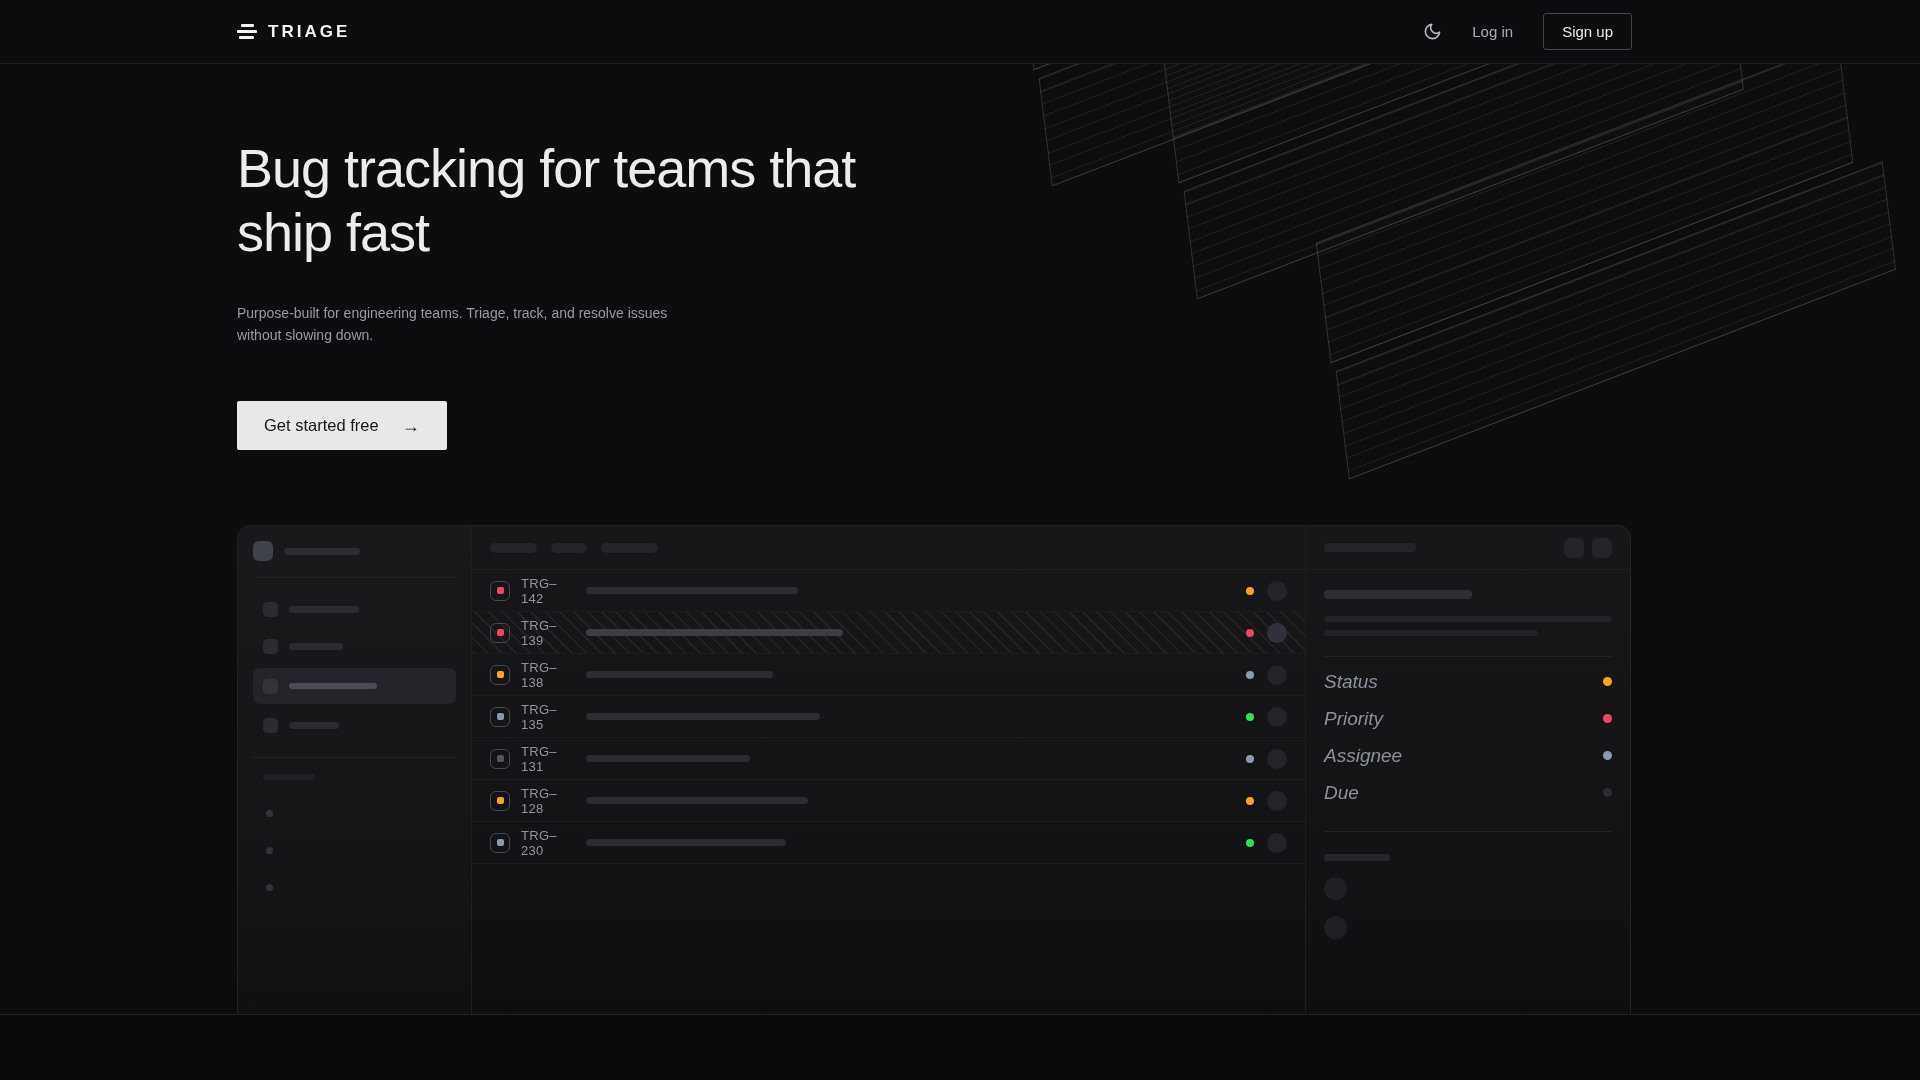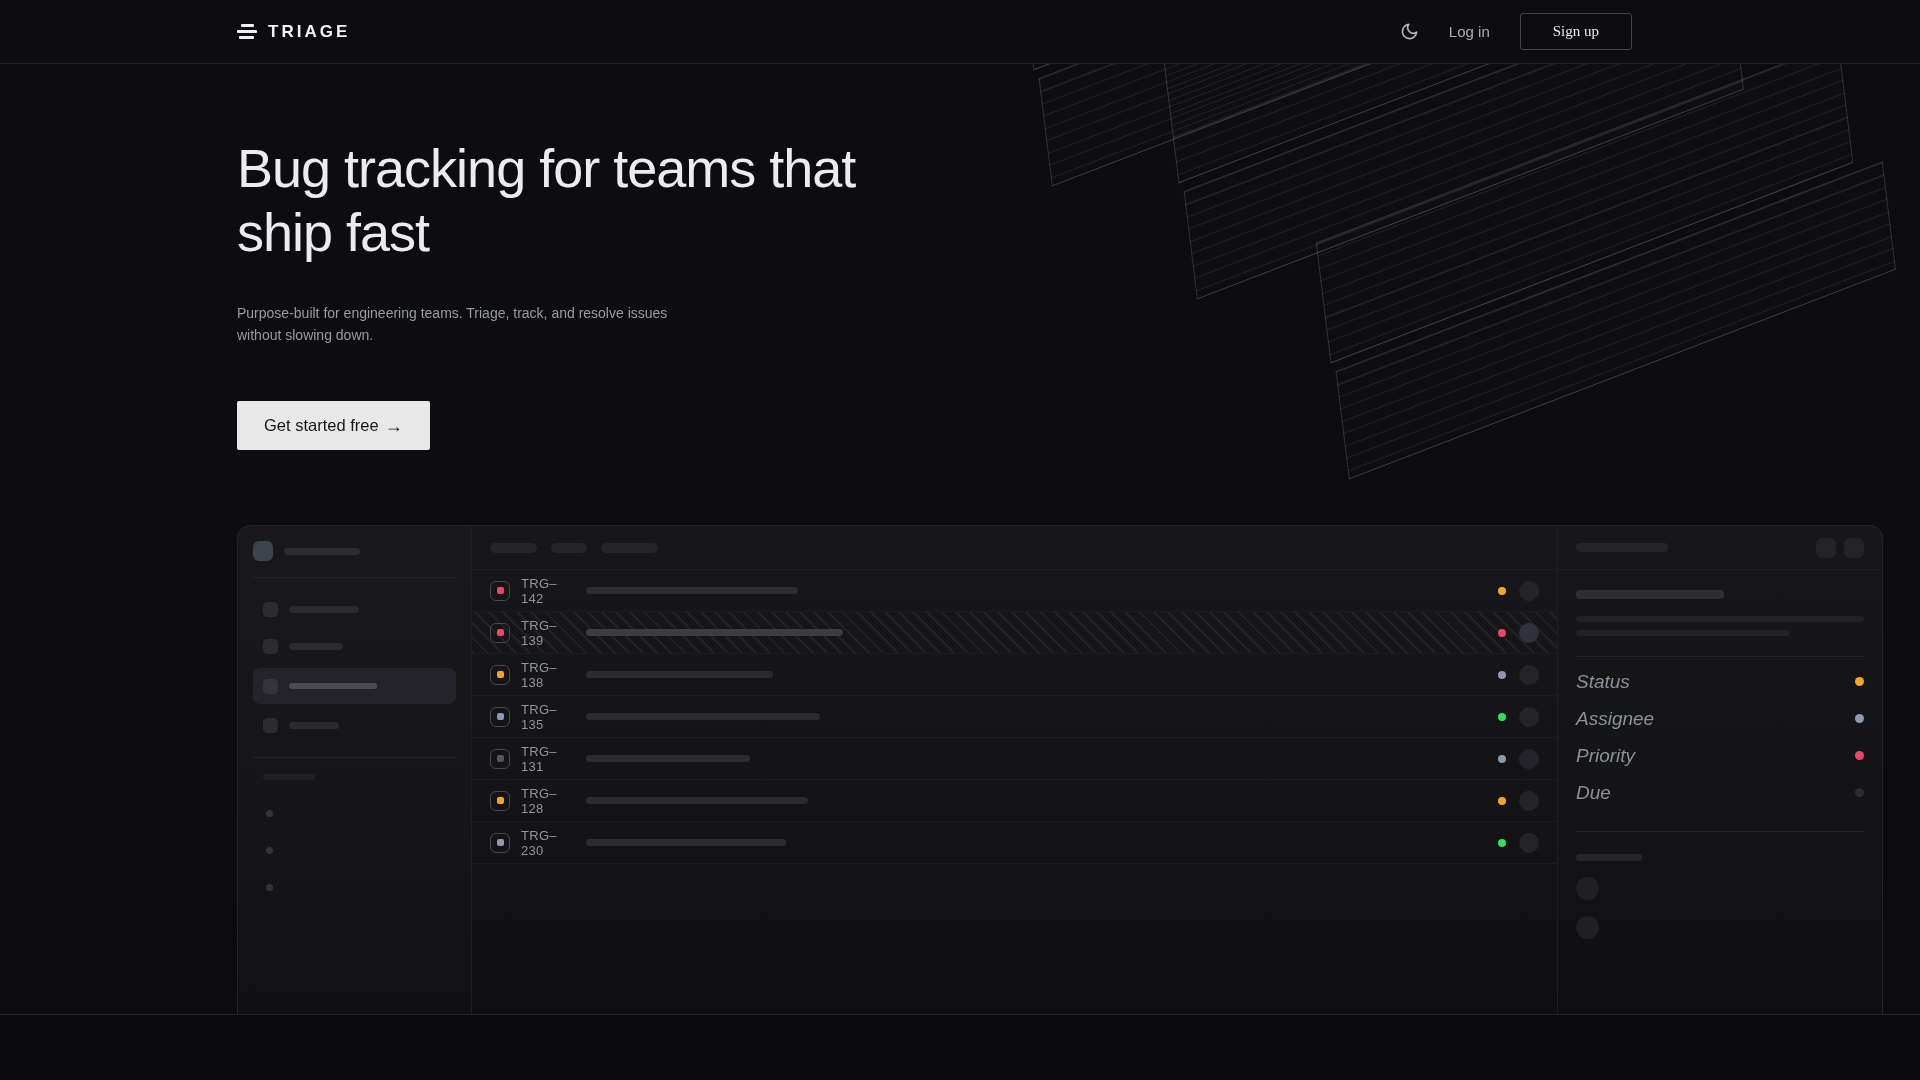--- a/index.html
+++ b/index.html
@@ -43,47 +43,47 @@
   .logo-icon span:nth-child(1){ width:13px; transform:translateX(4px); }
   .logo-icon span:nth-child(2){ width:20px; }
   .logo-icon span:nth-child(3){ width:15px; transform:translateX(2px); }
   .logo-text { font-size:17px; font-weight:bold; letter-spacing:3px; color:#f2f2f3; }
   .nav-right { display:flex; align-items:center; gap:30px; }
   .moon-btn { display:flex; align-items:center; cursor:pointer; background:none; border:none; }
   .login-link { font-size:15px; color:#a9adb4; cursor:pointer; text-decoration:none; }
   .signup-btn {
     font-size:15px; color:#ececee; background:transparent;
     border:1px solid #45454c; border-radius:3px;
-    padding:9px 32px; cursor:pointer; font-family:Liberation Serif, serif;
+    padding:9px 18px; cursor:pointer; font-family:Liberation Sans, sans-serif;
   }
 
   
   .hero-section { position:relative; z-index:2; border-bottom:1px solid #232327; }
   .hero { padding:72px 0 0 237px; }
   .hero h1 {
     font-size:54px; line-height:1.19; font-weight:500;
     letter-spacing:-1px; color:#ececee; max-width:640px;
   }
   .hero p {
     margin-top:37px; font-size:14px; line-height:1.63;
     color:#979ba2; max-width:475px;
   }
   .cta-btn {
-    margin-top:54px; display:inline-flex; align-items:center; gap:6px;
+    margin-top:54px; display:inline-flex; align-items:center; gap:23px;
     background:#e8e8e9; color:#161618; border:none; border-radius:2px;
     font-size:16.5px; font-weight:500; font-family:inherit;
     padding:15px 27px; cursor:pointer;
   }
   .cta-arrow { font-size:18px; line-height:1; }
 
   
   .preview-card {
     position:relative; z-index:2;
     margin:75px 0 0 237px;
-    width:1646px; height:489px;
+    width:1394px; height:489px;
     border:1px solid #242428; border-bottom:none;
     border-radius:14px 14px 0 0;
     background:linear-gradient(180deg,#17171a 0%,#131316 70%,#0f0f12 100%);
     display:flex; overflow:hidden;
   }
 
   
   .pv-sidebar { width:234px; border-right:1px solid #1f1f23; padding:15px; background:rgba(255,255,255,0.013); }
   .ws-row { display:flex; align-items:center; gap:11px; }
   .ws-avatar { width:20px; height:20px; border-radius:6px; background:#3e434b; }
@@ -314,26 +314,26 @@
         <div class="pb-title"></div>
         <div class="pb-line1"></div>
         <div class="pb-line2"></div>
         <div class="pb-divider"></div>
         <div class="prop-rows" id="prop-rows">
             <div class="prop-row">
               <span class="prop-label">Status</span>
               <span class="prop-dot" style="background:#f5a524"></span>
             </div>
             <div class="prop-row">
+              <span class="prop-label">Priority</span>
+              <span class="prop-dot" style="background:#ec4566"></span>
+            </div>
+            <div class="prop-row">
               <span class="prop-label">Assignee</span>
               <span class="prop-dot" style="background:#8d99ae"></span>
-            </div>
-            <div class="prop-row">
-              <span class="prop-label">Priority</span>
-              <span class="prop-dot" style="background:#ec4566"></span>
             </div>
             <div class="prop-row">
               <span class="prop-label">Due</span>
               <span class="prop-dot" style="background:#2c2c31"></span>
             </div>
           </div>
         <div class="pb-divider"></div>
         <div class="pb-small"></div>
         <div class="pb-avatar"></div>
         <div class="pb-avatar"></div>

